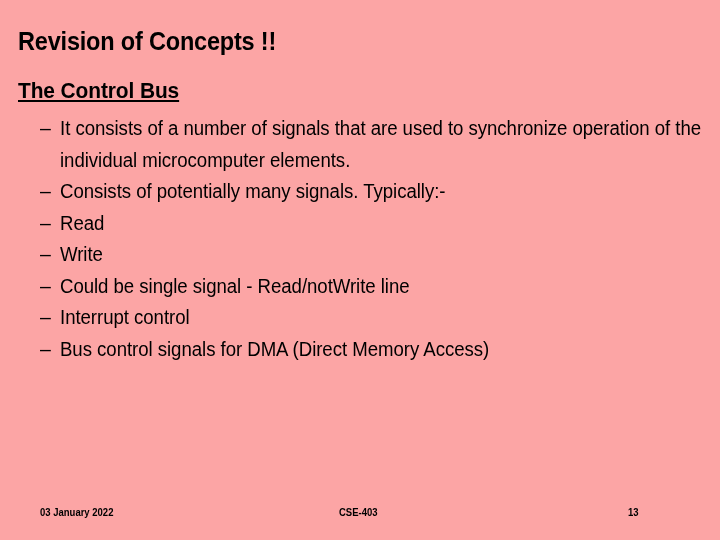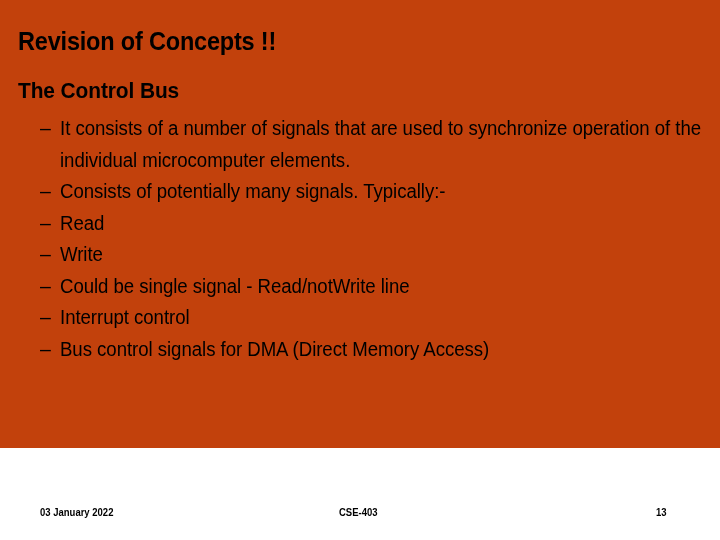--- a/index.html
+++ b/index.html
@@ -11,22 +11,22 @@
     height: 540px;
     background: #ffffff;
     font-family: "Liberation Sans", "DejaVu Sans", sans-serif;
     color: #000000;
     overflow: hidden;
   }
 
   .slide {
     position: relative;
     width: 720px;
-    height: 448px;
-    background: #c2410c;
+    height: 540px;
+    background: #fca5a5;
     box-sizing: border-box;
   }
 
   
   .slide-title {
     position: absolute;
     left: 18px;
     top: 26px;
     width: 684px;
     font-size: 25px;
@@ -37,20 +37,21 @@
     transform-origin: left center;
     white-space: nowrap;
   }
 
   
   .body-block {
     position: absolute;
     left: 18px;
     top: 78px;
     width: 684px;
+    text-decoration: underline;
   }
 
   .lead-line {
     font-size: 22px;
     font-weight: bold;
     line-height: 26px;
     letter-spacing: -0.1px;
     transform: scaleX(0.95);
     transform-origin: left center;
     white-space: nowrap;
@@ -111,21 +112,21 @@
     left: 339px;
     top: 0;
     font-size: 10px;
     line-height: 14px;
     transform: scaleX(0.95);
     transform-origin: left center;
     white-space: nowrap;
   }
   .footer-page {
     position: absolute;
-    left: 656px;
+    left: 628px;
     top: 0;
     font-size: 10px;
     line-height: 14px;
     transform: scaleX(0.95);
     transform-origin: left center;
     white-space: nowrap;
   }
 </style>
 </head>
 <body>

